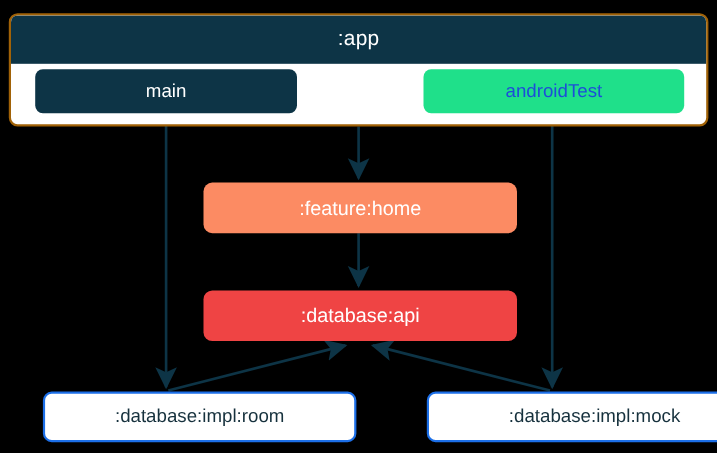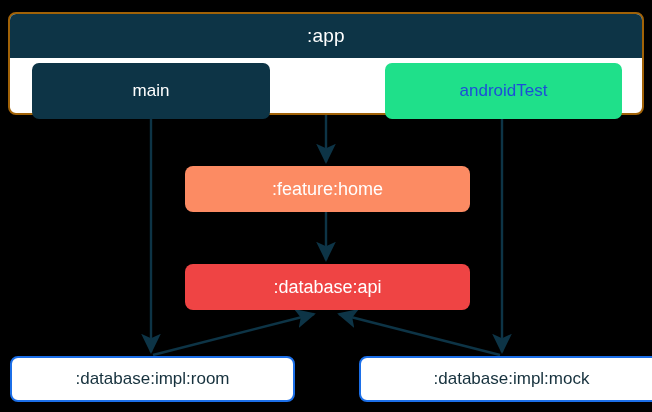--- a/index.html
+++ b/index.html
@@ -56,21 +56,21 @@
     color: #ffffff;
     font-size: 19px;
     display: flex;
     align-items: center;
     justify-content: center;
     letter-spacing: .2px;
   }
 
   
   .pill {
-    height: 56px;
+    height: 40px;
     border-radius: 7px;
     font-size: 17px;
   }
   #node-main {
     left: 32px;
     top: 63px;
     width: 238px;
     background: #0d3446;
     color: #ffffff;
   }
@@ -103,20 +103,21 @@
   }
 
   
   .leaf {
     height: 46px;
     border-radius: 8px;
     background: #ffffff;
     border: 2px solid #1C6FE8;
     color: #16313d;
     font-size: 17px;
+    margin-left: 29px;
   }
   #node-impl-room {
     left: 10px;
     top: 356px;
     width: 285px;
   }
   #node-impl-mock {
     left: 359px;
     top: 356px;
     width: 305px;

